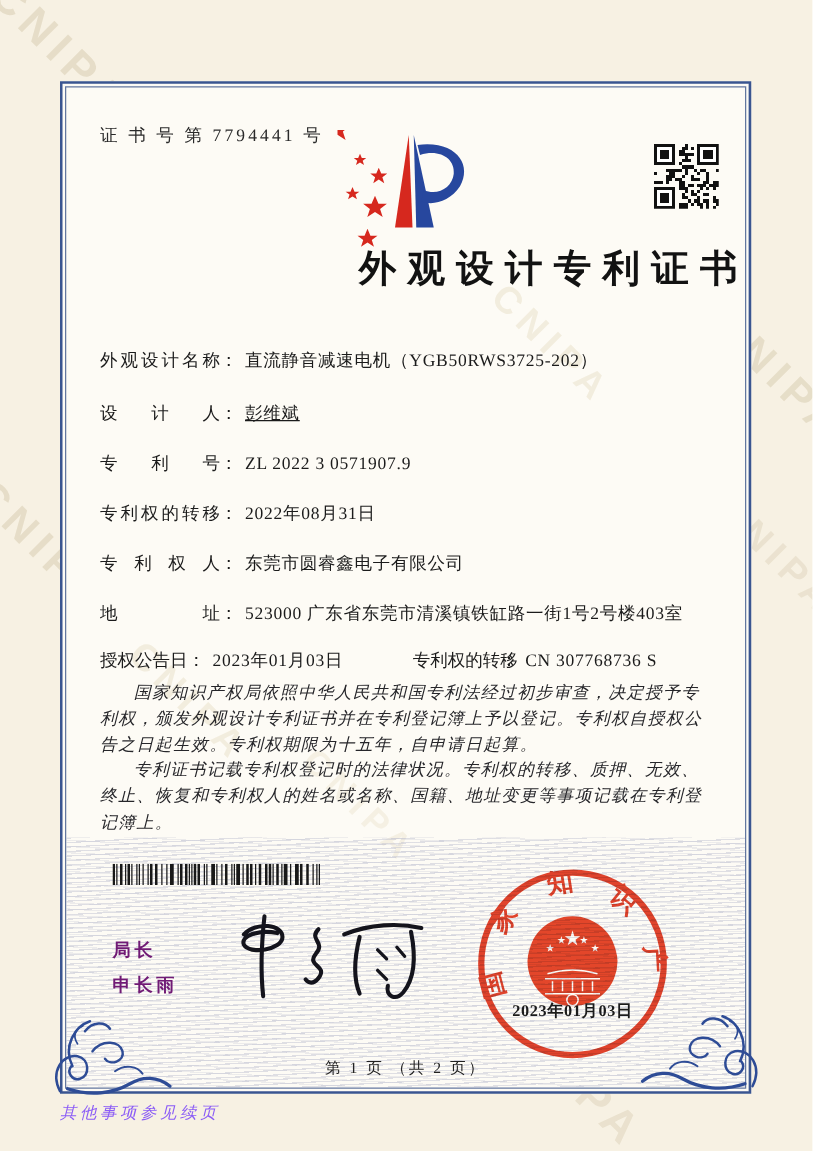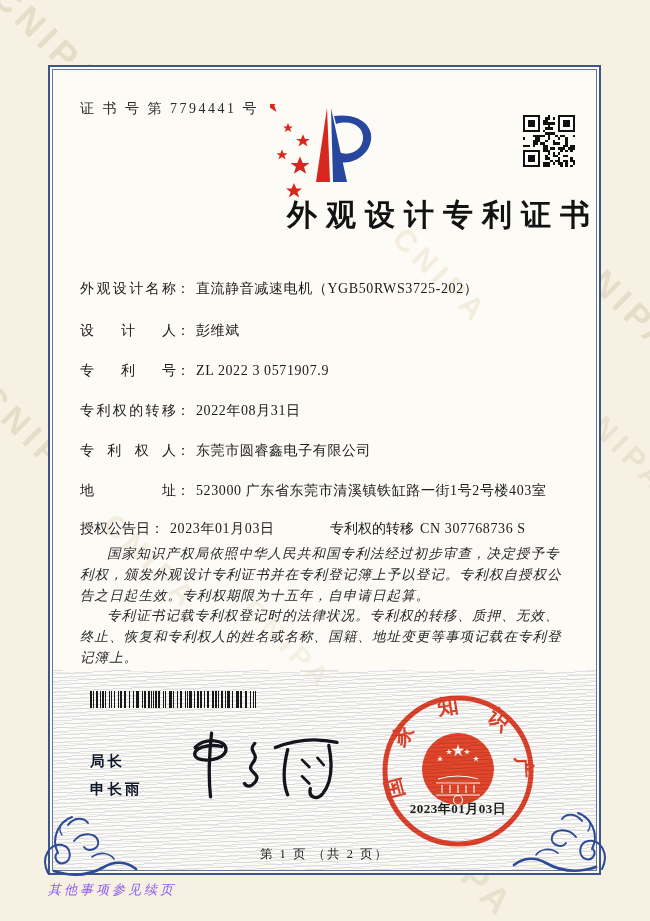--- a/index.html
+++ b/index.html
@@ -23,21 +23,21 @@
   .frow{position:absolute;left:30px;right:26px;font-size:14px;color:#1b1b1b;white-space:nowrap;}
   .flabel{display:inline-block;width:96px;text-align:justify;text-align-last:justify;vertical-align:top;}
   .fcolon{display:inline-block;margin-right:6px;}
   .fval{letter-spacing:.6px;}
   .fgroup2{margin-left:52px;}
   .paras{position:absolute;left:30px;right:27px;top:477px;font-size:13.5px;line-height:20.8px;
          letter-spacing:1.1px;color:#26262a;font-style:italic;}
   .paras p{margin:0;text-indent:2em;}
   .barcode{position:absolute;left:40px;top:624px;width:170px;height:17px;}
   .signer{position:absolute;left:40px;top:680px;font-family:Liberation Sans, sans-serif;
-          font-size:14.5px;letter-spacing:3px;color:#0f172a;line-height:28px;font-weight:bold;}
+          font-size:14.5px;letter-spacing:3px;color:#701a75;line-height:28px;font-weight:bold;}
   .signature{position:absolute;left:128px;top:662px;width:170px;height:72px;}
   .seal{position:absolute;left:330px;top:626px;width:156px;height:156px;opacity:.92;mix-blend-mode:multiply;}
   .seal-date{position:absolute;left:330px;top:733px;width:156px;text-align:center;font-size:13px;
              font-weight:bold;letter-spacing:.5px;color:#1b1b1b;}
   .pagenum{position:absolute;left:0;right:0;top:779px;text-align:center;font-size:12.5px;letter-spacing:2px;color:#222;}
   .flourish{position:absolute;width:104px;height:82px;}
   .flourish.bl{left:-12px;top:728px;}
   .flourish.br{left:458px;top:724px;transform:scaleX(-1);}
   .cont-note{position:absolute;left:48px;width:549px;top:881px;text-align:left;font-style:italic;
              font-size:13px;letter-spacing:3px;color:#8b5cf6;}
@@ -198,21 +198,21 @@
           <rect x="1" y="15" width="5" height="5" fill="#fff"></rect>
           <rect x="2" y="16" width="3" height="3" fill="#111"></rect>
         </svg>
     </div>
 
     <div class="title">外观设计专利证书</div>
 
     <div class="frow" style="top:213px;">
       <span class="flabel">外观设计名称</span><span class="fcolon">：</span><span class="fval">直流静音减速电机（YGB50RWS3725-202）</span>
     </div>
-    <div class="frow" style="top:255px;">
+    <div class="frow" style="top:255px;text-decoration:underline;">
       <span class="flabel">设 计 人</span><span class="fcolon">：</span><span class="fval">彭维斌</span>
     </div>
     <div class="frow" style="top:295px;">
       <span class="flabel">专 利 号</span><span class="fcolon">：</span><span class="fval">ZL 2022 3 0571907.9</span>
     </div>
     <div class="frow" style="top:335px;">
       <span class="flabel">专利权的转移</span><span class="fcolon">：</span><span class="fval">2022年08月31日</span>
     </div>
     <div class="frow" style="top:375px;">
       <span class="flabel">专 利 权 人</span><span class="fcolon">：</span><span class="fval">东莞市圆睿鑫电子有限公司</span>

